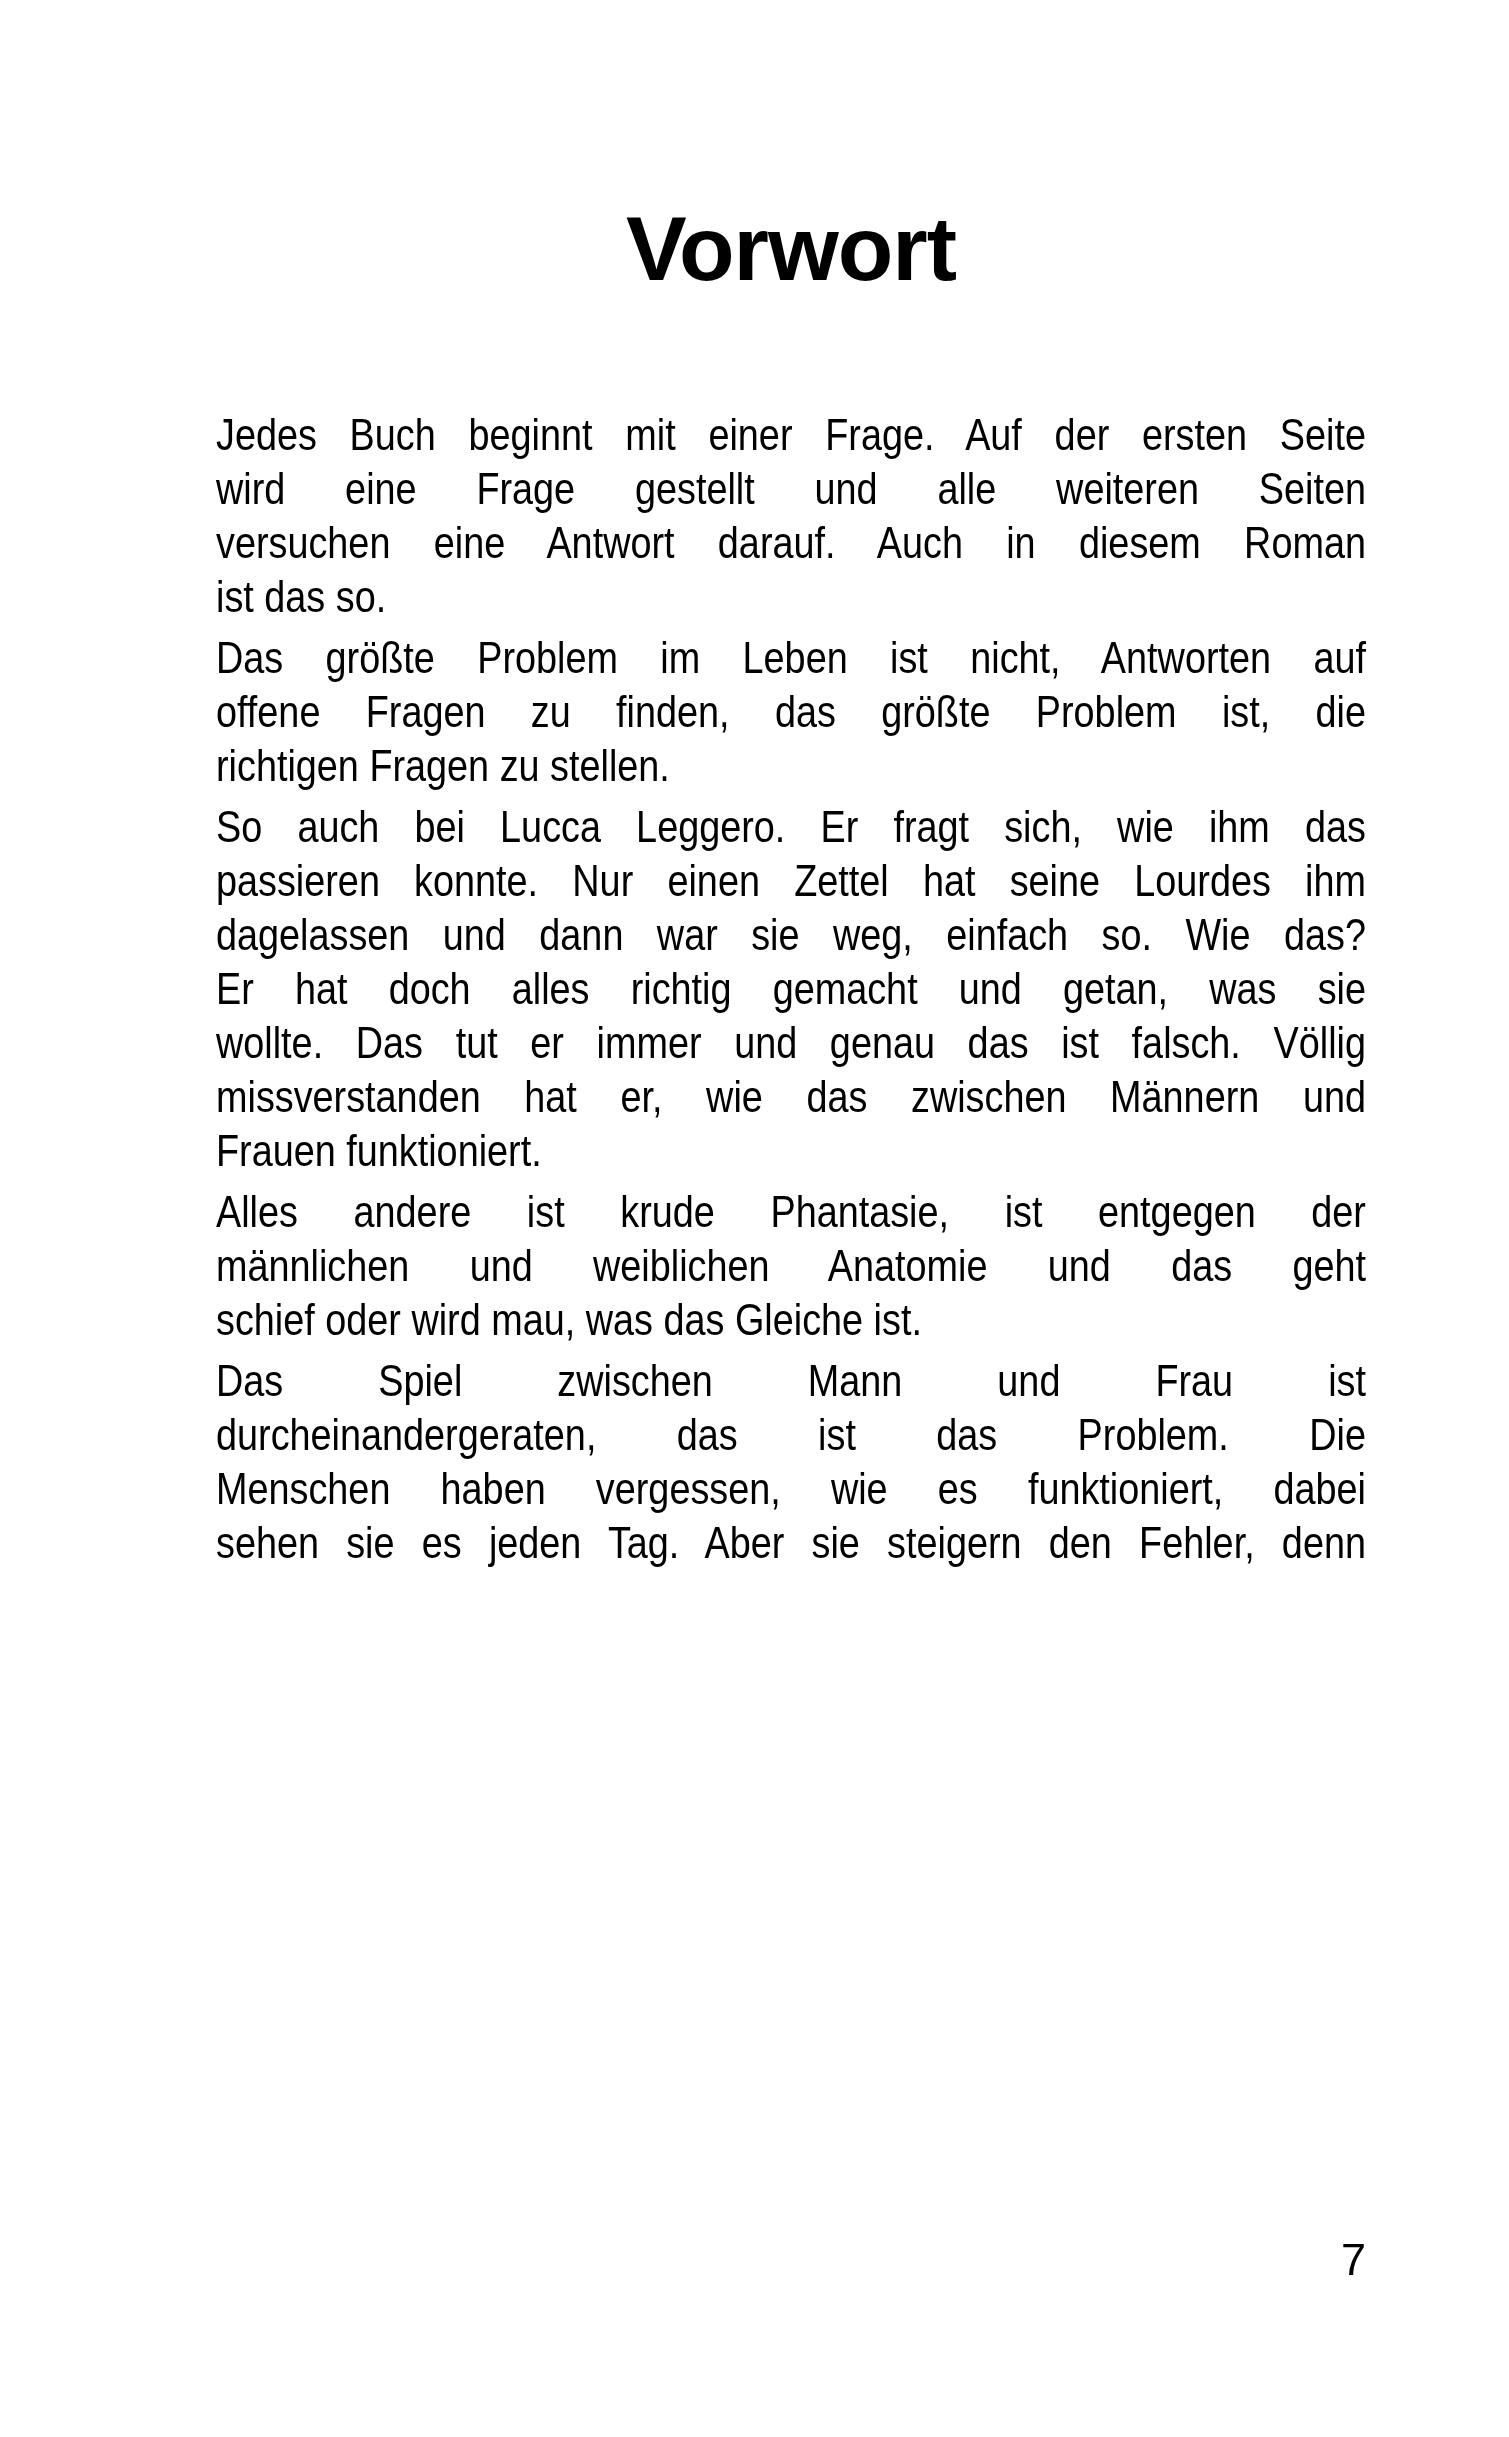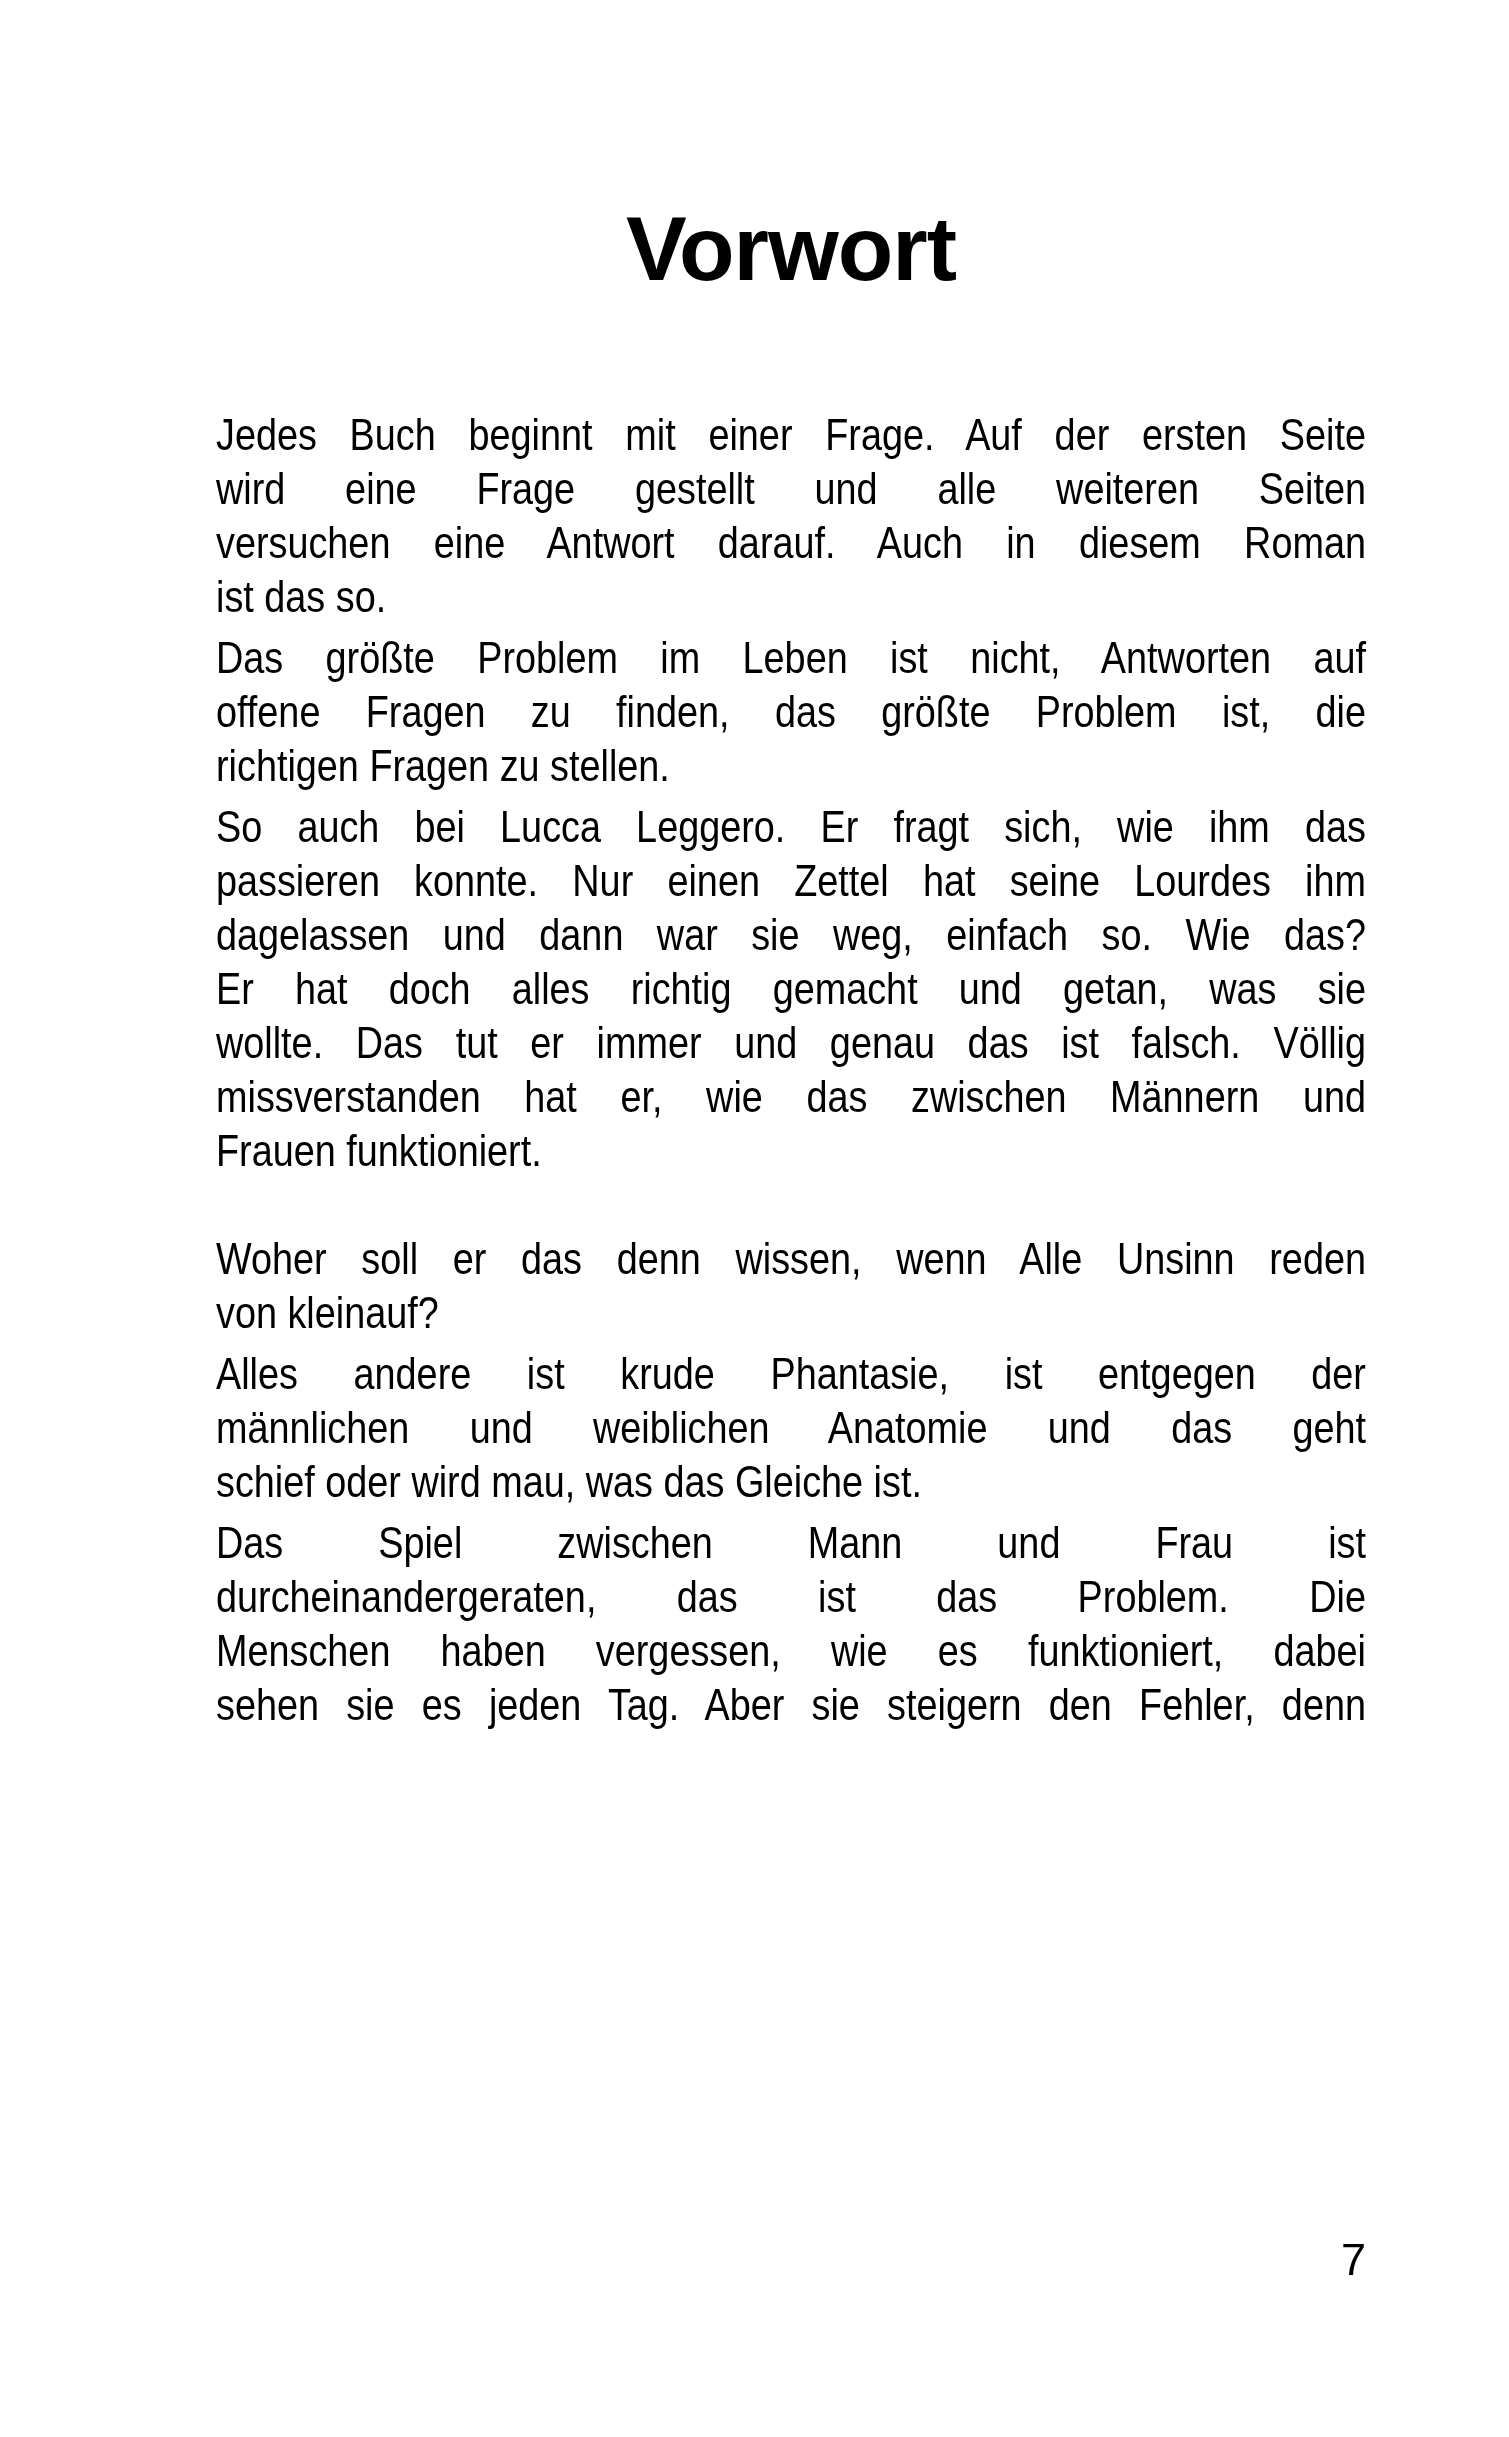--- a/index.html
+++ b/index.html
@@ -82,24 +82,20 @@
       </div>
       <div class="para">
         <div class="line j">So auch bei Lucca Leggero. Er fragt sich, wie ihm das</div>
         <div class="line j">passieren konnte. Nur einen Zettel hat seine Lourdes ihm</div>
         <div class="line j">dagelassen und dann war sie weg, einfach so. Wie das?</div>
         <div class="line j">Er hat doch alles richtig gemacht und getan, was sie</div>
         <div class="line j">wollte. Das tut er immer und genau das ist falsch. Völlig</div>
         <div class="line j">missverstanden hat er, wie das zwischen Männern und</div>
         <div class="line">Frauen funktioniert.</div>
       </div>
-      <div class="para space-before">
-        <div class="line j">Woher soll er das denn wissen, wenn Alle Unsinn reden</div>
-        <div class="line">von kleinauf?</div>
-      </div>
       <div class="para">
         <div class="line j">Alles andere ist krude Phantasie, ist entgegen der</div>
         <div class="line j">männlichen und weiblichen Anatomie und das geht</div>
         <div class="line">schief oder wird mau, was das Gleiche ist.</div>
       </div>
       <div class="para">
         <div class="line j">Das Spiel zwischen Mann und Frau ist</div>
         <div class="line j">durcheinandergeraten, das ist das Problem. Die</div>
         <div class="line j">Menschen haben vergessen, wie es funktioniert, dabei</div>
         <div class="line j">sehen sie es jeden Tag. Aber sie steigern den Fehler, denn</div>

